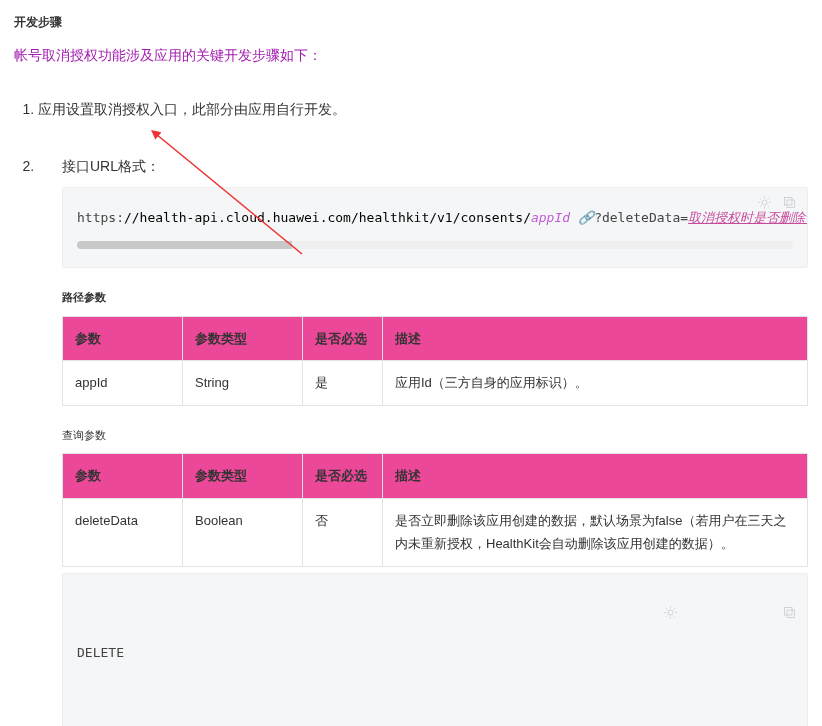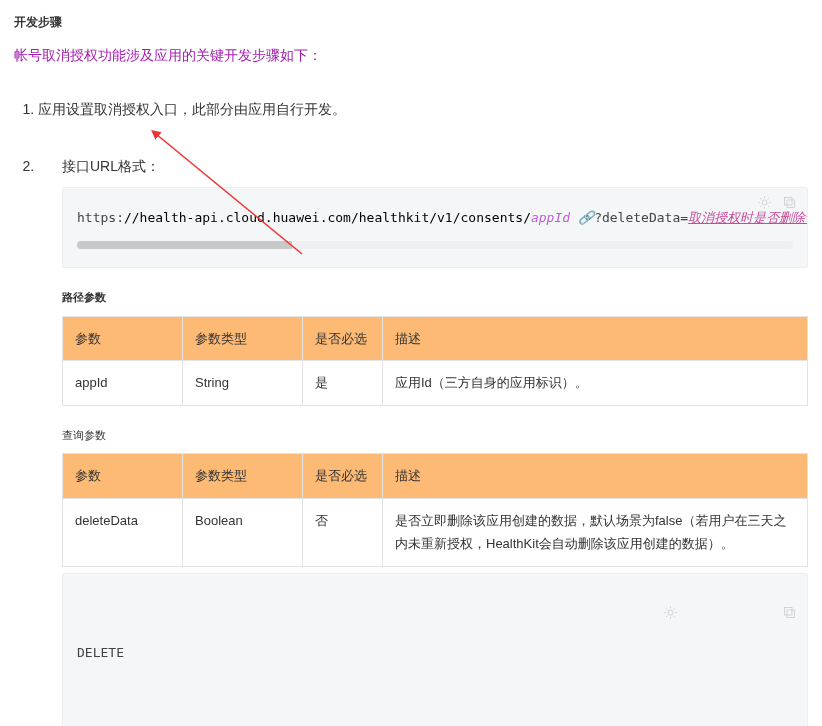--- a/index.html
+++ b/index.html
@@ -63,22 +63,22 @@
     font-size: 13px;
     margin-bottom: 6px;
   }
   table.param-table th, table.param-table td {
     border: 1px solid #e3e3e3;
     padding: 10px 12px;
     text-align: left;
     vertical-align: top;
   }
   table.param-table th {
-    background: #fdba74;
-    font-weight: 400;
+    background: #ec4899;
+    font-weight: 700;
     color: #333;
   }
   table.param-table td { color: #333; }
 
   .arrow-overlay {
     position: absolute;
     pointer-events: none;
   }
   .arrow-overlay svg { overflow: visible; }
 

